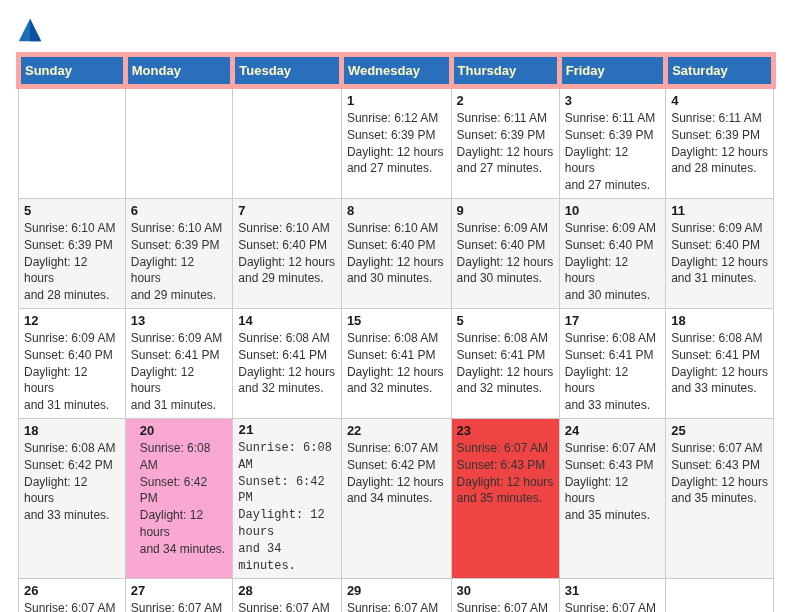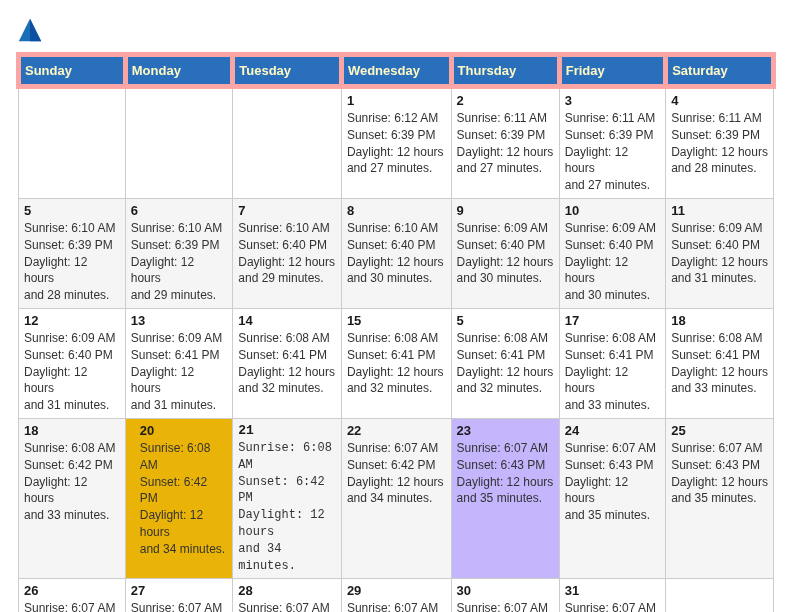--- a/index.html
+++ b/index.html
@@ -255,42 +255,42 @@
         </td>
       </tr>
       <tr>
         <td style="background: rgb(245, 245, 245);">
           <div class="day-number">18</div>
           <div class="day-info" style="white-space: pre-line;">Sunrise: 6:08 AM
 Sunset: 6:42 PM
 Daylight: 12 hours
 and 33 minutes.</div>
         </td>
-        <td style="background: #eab308; padding-left: 14px;">
+        <td style="background: #f9a8d4; padding-left: 14px;">
           <div class="day-number">20</div>
           <div class="day-info" style="white-space: pre-line;">Sunrise: 6:08 AM
 Sunset: 6:42 PM
 Daylight: 12 hours
 and 34 minutes.</div>
         </td>
         <td style="background: rgb(245, 245, 245); font-family: Liberation Mono, monospace;">
           <div class="day-number">21</div>
           <div class="day-info" style="white-space: pre-line;">Sunrise: 6:08 AM
 Sunset: 6:42 PM
 Daylight: 12 hours
 and 34 minutes.</div>
         </td>
         <td style="background: rgb(245, 245, 245);">
           <div class="day-number">22</div>
           <div class="day-info" style="white-space: pre-line;">Sunrise: 6:07 AM
 Sunset: 6:42 PM
 Daylight: 12 hours
 and 34 minutes.</div>
         </td>
-        <td style="background: #c4b5fd;">
+        <td style="background: #ef4444;">
           <div class="day-number">23</div>
           <div class="day-info" style="white-space: pre-line;">Sunrise: 6:07 AM
 Sunset: 6:43 PM
 Daylight: 12 hours
 and 35 minutes.</div>
         </td>
         <td style="background: rgb(245, 245, 245);">
           <div class="day-number">24</div>
           <div class="day-info" style="white-space: pre-line;">Sunrise: 6:07 AM
 Sunset: 6:43 PM

